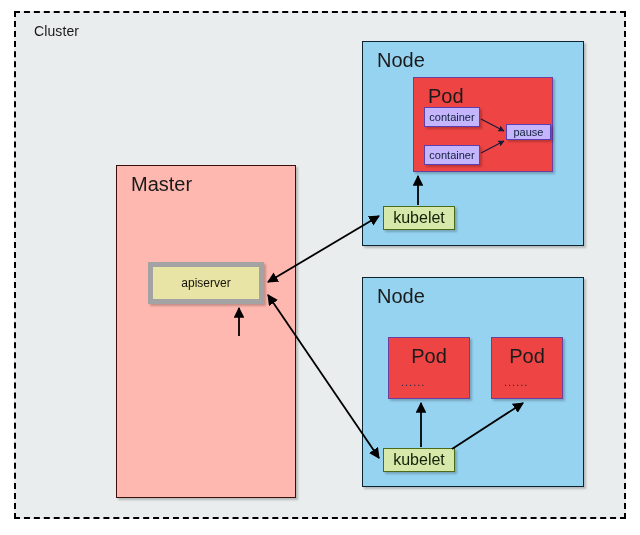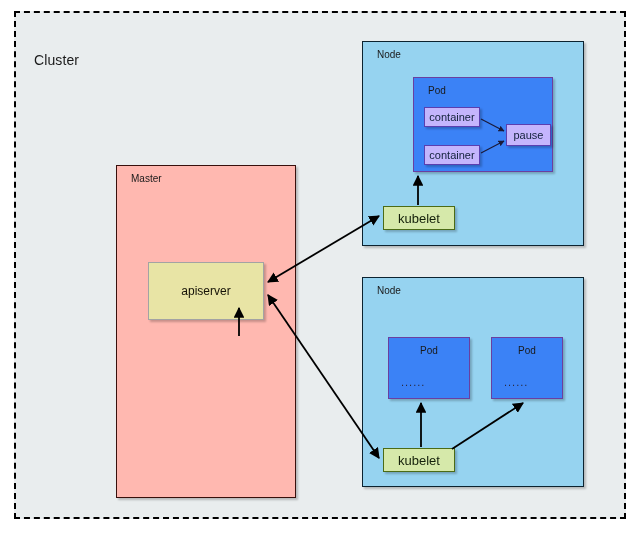--- a/index.html
+++ b/index.html
@@ -30,36 +30,35 @@
     border: 2px dashed #000000;
     box-sizing: border-box;
   }
   .cluster-label {
     position: absolute;
     left: 18px;
     top: 10px;
     font-size: 14px;
     color: #1a1a1a;
     letter-spacing: 0.1px;
-    margin-top: 29px;
   }
 
   
   .box {
     position: absolute;
     box-sizing: border-box;
     box-shadow: 2px 2px 2px rgba(0,0,0,0.22);
   }
   .box-title {
     position: absolute;
     top: 7px;
     left: 0;
     width: 100%;
     text-align: center;
-    font-size: 10px;
+    font-size: 20px;
     color: #1a1a1a;
     pointer-events: none;
   }
   .box-title.left {
     text-align: left;
     left: 14px;
     width: auto;
   }
 
   
@@ -85,21 +84,21 @@
   }
   .node-bottom {
     left: 362px;
     top: 277px;
     width: 222px;
     height: 210px;
   }
 
   
   .pod {
-    background: #3b82f6;
+    background: #ef4444;
     border: 1px solid #6a3fa0;
   }
   .pod-top {
     left: 413px;
     top: 77px;
     width: 140px;
     height: 95px;
   }
   .pod-b1 {
     left: 388px;
@@ -127,43 +126,43 @@
     background: #c4b5fd;
     border: 1px solid #5b3fb0;
     display: flex;
     align-items: center;
     justify-content: center;
     font-size: 11px;
     color: #11203a;
   }
   .container-1 { left: 424px; top: 107px; width: 56px; height: 20px; }
   .container-2 { left: 424px; top: 145px; width: 56px; height: 20px; }
-  .pause      { left: 506px; top: 124px; width: 45px; height: 22px; }
+  .pause      { left: 506px; top: 124px; width: 45px; height: 16px; }
 
   
   .green {
     background: #d6e9aa;
     border: 1px solid #4b6b16;
     display: flex;
     align-items: center;
     justify-content: center;
-    font-size: 13px;
+    font-size: 16px;
     color: #14200a;
   }
   .kubelet-top    { left: 383px; top: 206px; width: 72px; height: 24px; }
   .kubelet-bottom { left: 383px; top: 448px; width: 72px; height: 24px; }
   .scheduler      { left: 198px; top: 337px; width: 82px; height: 25px; }
 
   .apiserver {
     left: 148px;
     top: 262px;
     width: 116px;
-    height: 58px;
+    height: 42px;
     background: #e8e4a5;
-    border: 1px solid #a3a3a3;
+    border: 5px solid #a3a3a3;
     display: flex;
     align-items: center;
     justify-content: center;
     font-size: 12px;
     color: #151206;
   }
 
   
   #arrows {
     position: absolute;

